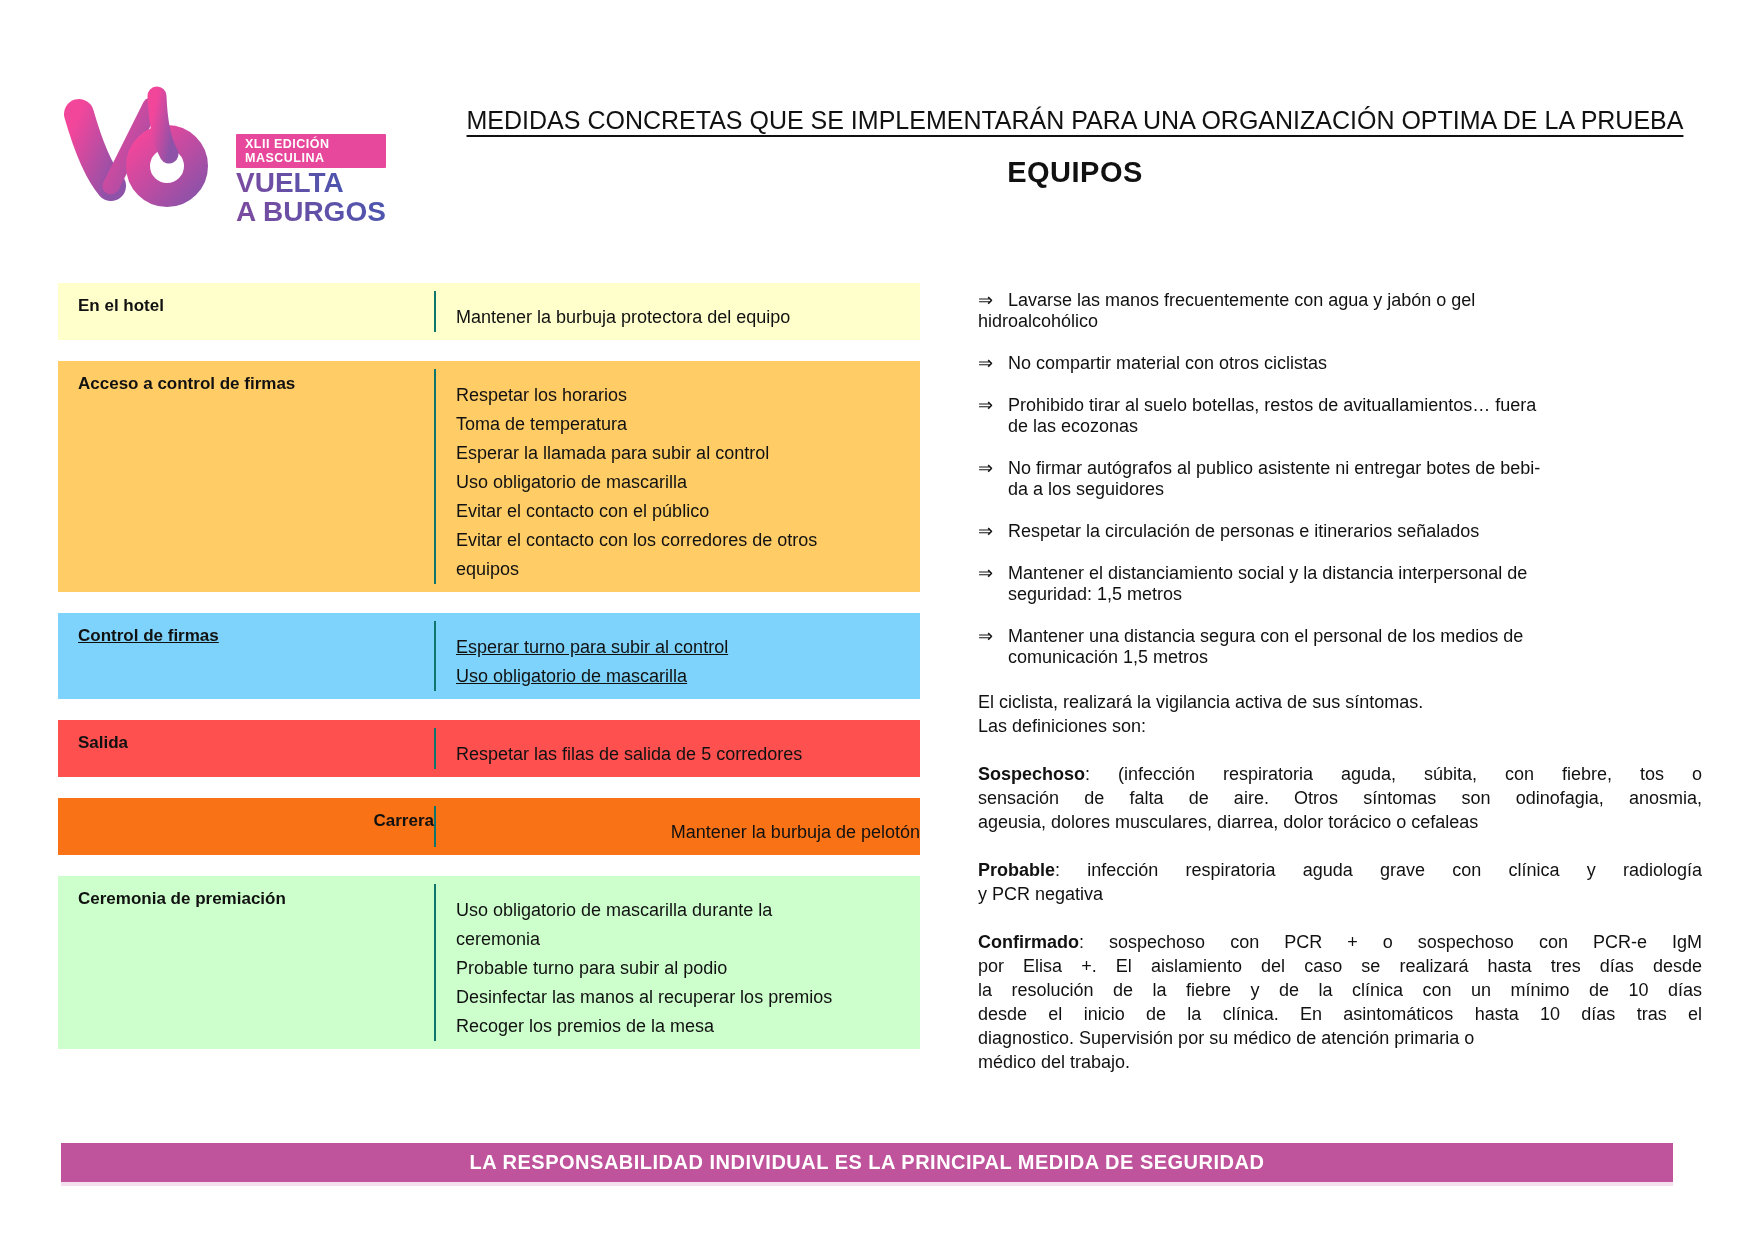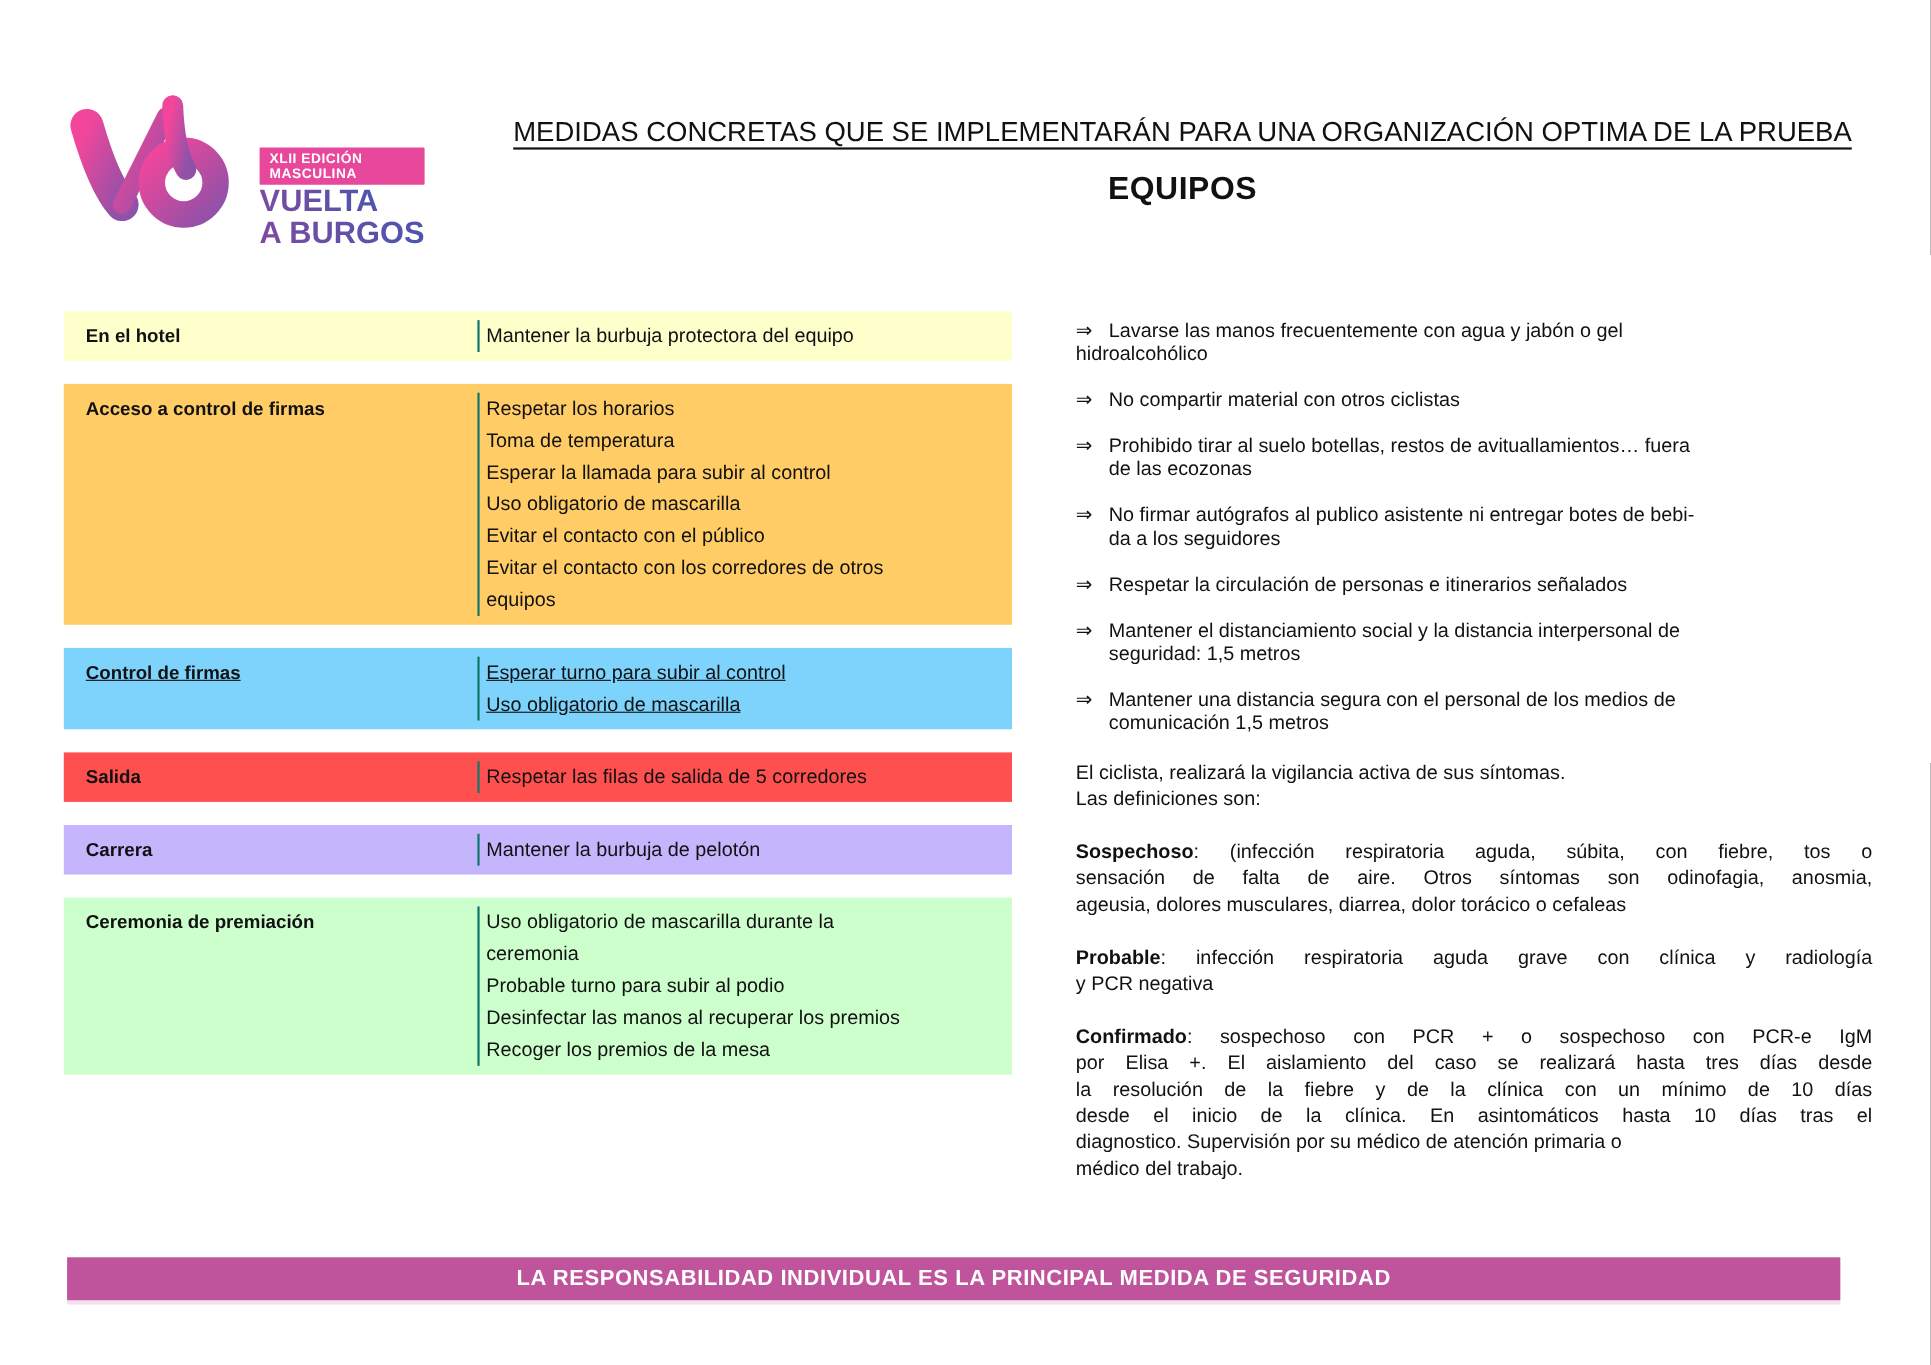--- a/index.html
+++ b/index.html
@@ -25,21 +25,21 @@
     text-decoration:underline;text-decoration-thickness:2px;text-underline-offset:6px;
   }
   .doc-subtitle{font-size:29px;font-weight:bold;margin-top:21px;letter-spacing:.5px;}
   
   .measures{position:absolute;left:58px;top:283px;width:862px;}
   .mrow{display:flex;margin-bottom:21px;padding:8px 0;}
   .mlabel{
     width:378px;min-width:378px;box-sizing:border-box;padding-left:20px;
     font-weight:bold;font-size:17px;line-height:29px;border-right:2px solid #0f766e;
   }
-  .mdesc{flex:1;padding-left:6px;}
+  .mdesc{flex:1;padding-left:20px;margin-top:12px;}
   .mline{font-size:18px;line-height:29px;white-space:nowrap;}
   
   .rightcol{position:absolute;left:978px;top:290px;width:724px;}
   .bullet{font-size:18px;line-height:21px;margin-bottom:21px;}
   .bline{white-space:nowrap;}
   .bline.hang{padding-left:30px;}
   .arrow{display:inline-block;width:30px;}
   .surv-intro{margin-top:22px;}
   .iline{font-size:18px;line-height:24px;}
   .def{margin-top:24px;font-size:18px;line-height:24px;}
@@ -106,21 +106,21 @@
           <div class="mline">Esperar turno para subir al control</div>
           <div class="mline">Uso obligatorio de mascarilla</div>
         </div>
       </div>
       <div class="mrow" style="background: rgb(255, 80, 80);">
         <div class="mlabel">Salida</div>
         <div class="mdesc">
           <div class="mline">Respetar las filas de salida de 5 corredores</div>
         </div>
       </div>
-      <div class="mrow" style="background: #c4b5fd;">
+      <div class="mrow" style="background: #f97316; text-align: right;">
         <div class="mlabel">Carrera</div>
         <div class="mdesc">
           <div class="mline">Mantener la burbuja de pelotón</div>
         </div>
       </div>
       <div class="mrow" style="background: rgb(204, 255, 204);">
         <div class="mlabel">Ceremonia de premiación</div>
         <div class="mdesc">
           <div class="mline">Uso obligatorio de mascarilla durante la</div>
           <div class="mline">ceremonia</div>

